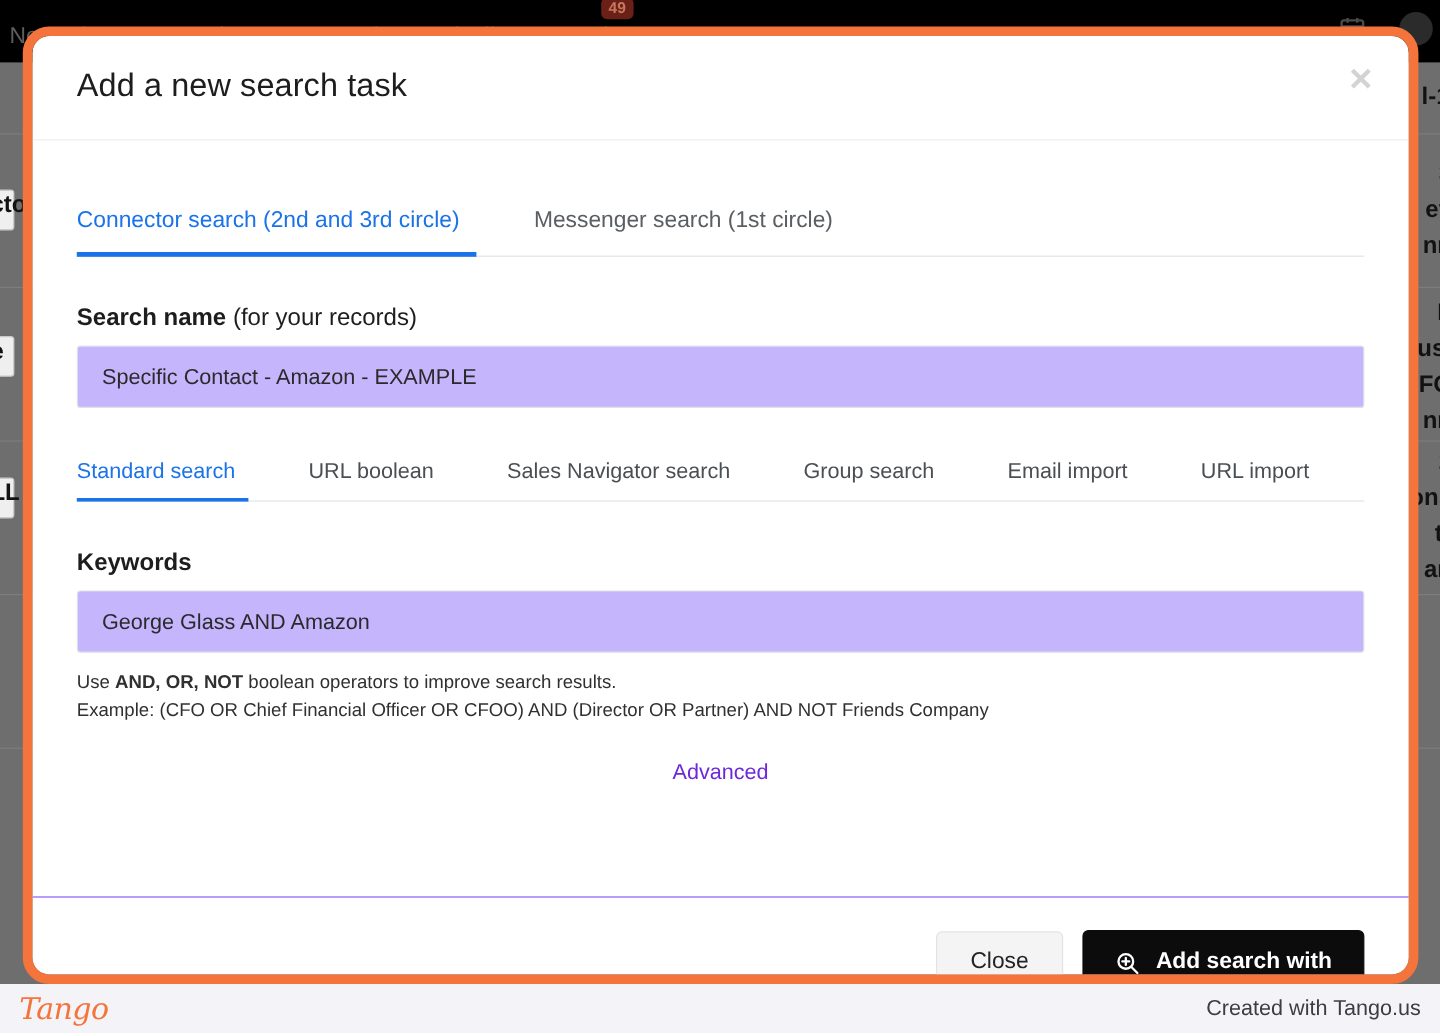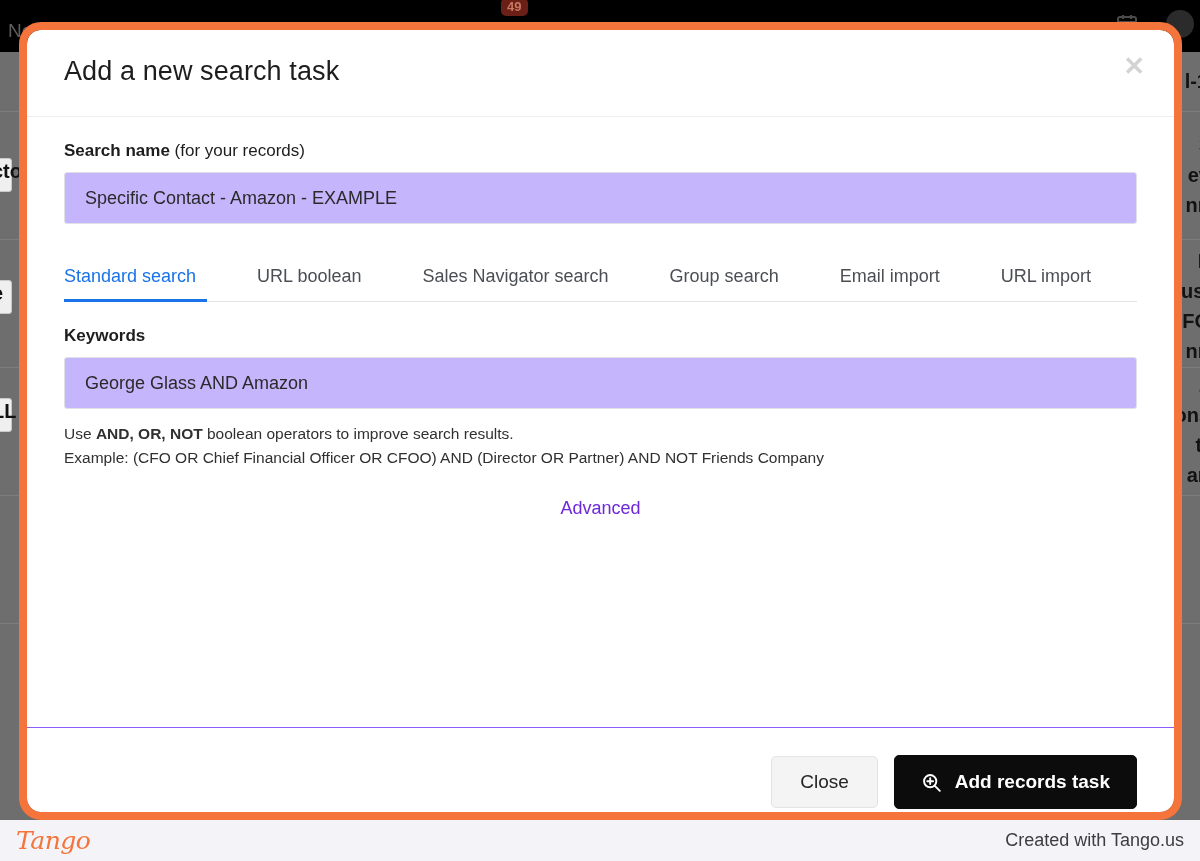--- a/index.html
+++ b/index.html
@@ -191,22 +191,22 @@
   }
   .main-tab:first-child { padding-left: 0; }
   .main-tab.active {
     color: #1a73e8;
     border-bottom-color: #1a73e8;
   }
   .main-tab + .main-tab { margin-left: 34px; }
 
   
   .field-label {
-    margin-top: 24px;
-    font-size: 17px;
+    margin-top: 40px;
+    font-size: 20px;
     color: #1d1d1d;
   }
   .field-label b { font-weight: bold; }
   .field-label span.reg { font-weight: normal; }
 
   .text-input {
     display: block;
     width: 100%;
     height: 52px;
     margin-top: 11px;
@@ -398,20 +398,24 @@
 
   <div class="modal">
 
     <div class="modal-header">
       <h1 class="modal-title">Add a new search task</h1>
       <button class="modal-close">✕</button>
     </div>
 
     <div class="modal-body">
 
+      <div class="main-tabs">
+        <button class="main-tab active">Connector search (2nd and 3rd circle)</button>
+        <button class="main-tab">Messenger search (1st circle)</button>
+      </div>
 
       <div class="field-label">
         <b>Search name</b><span class="reg"> (for your records)</span>
       </div>
       <input class="text-input" type="text" value="Specific Contact - Amazon - EXAMPLE" style="">
 
       <div class="sub-tabs">
         <button class="sub-tab active">Standard search</button>
         <button class="sub-tab">URL boolean</button>
         <button class="sub-tab">Sales Navigator search</button>
@@ -436,21 +440,21 @@
     <div class="modal-footer">
       <button class="btn btn-close">Close</button>
       <button class="btn btn-primary">
         <span>
           <svg width="21" height="21" viewBox="0 0 24 24" fill="none" stroke="#ffffff" stroke-width="2.2" stroke-linecap="round">
             <circle cx="10.5" cy="10.5" r="7"></circle>
             <path d="M10.5 7.2v6.6M7.2 10.5h6.6"></path>
             <path d="M15.8 15.8L21.5 21.5"></path>
           </svg>
         </span>
-        <span>Add records task</span>
+        <span>Add search with</span>
       </button>
     </div>
   </div>
 
   <div class="highlight-frame"></div>
 
   <div class="tango-bar">
     <span class="tango-logo">Tango</span>
     <span class="tango-credit">Created with Tango.us</span>
   </div>

